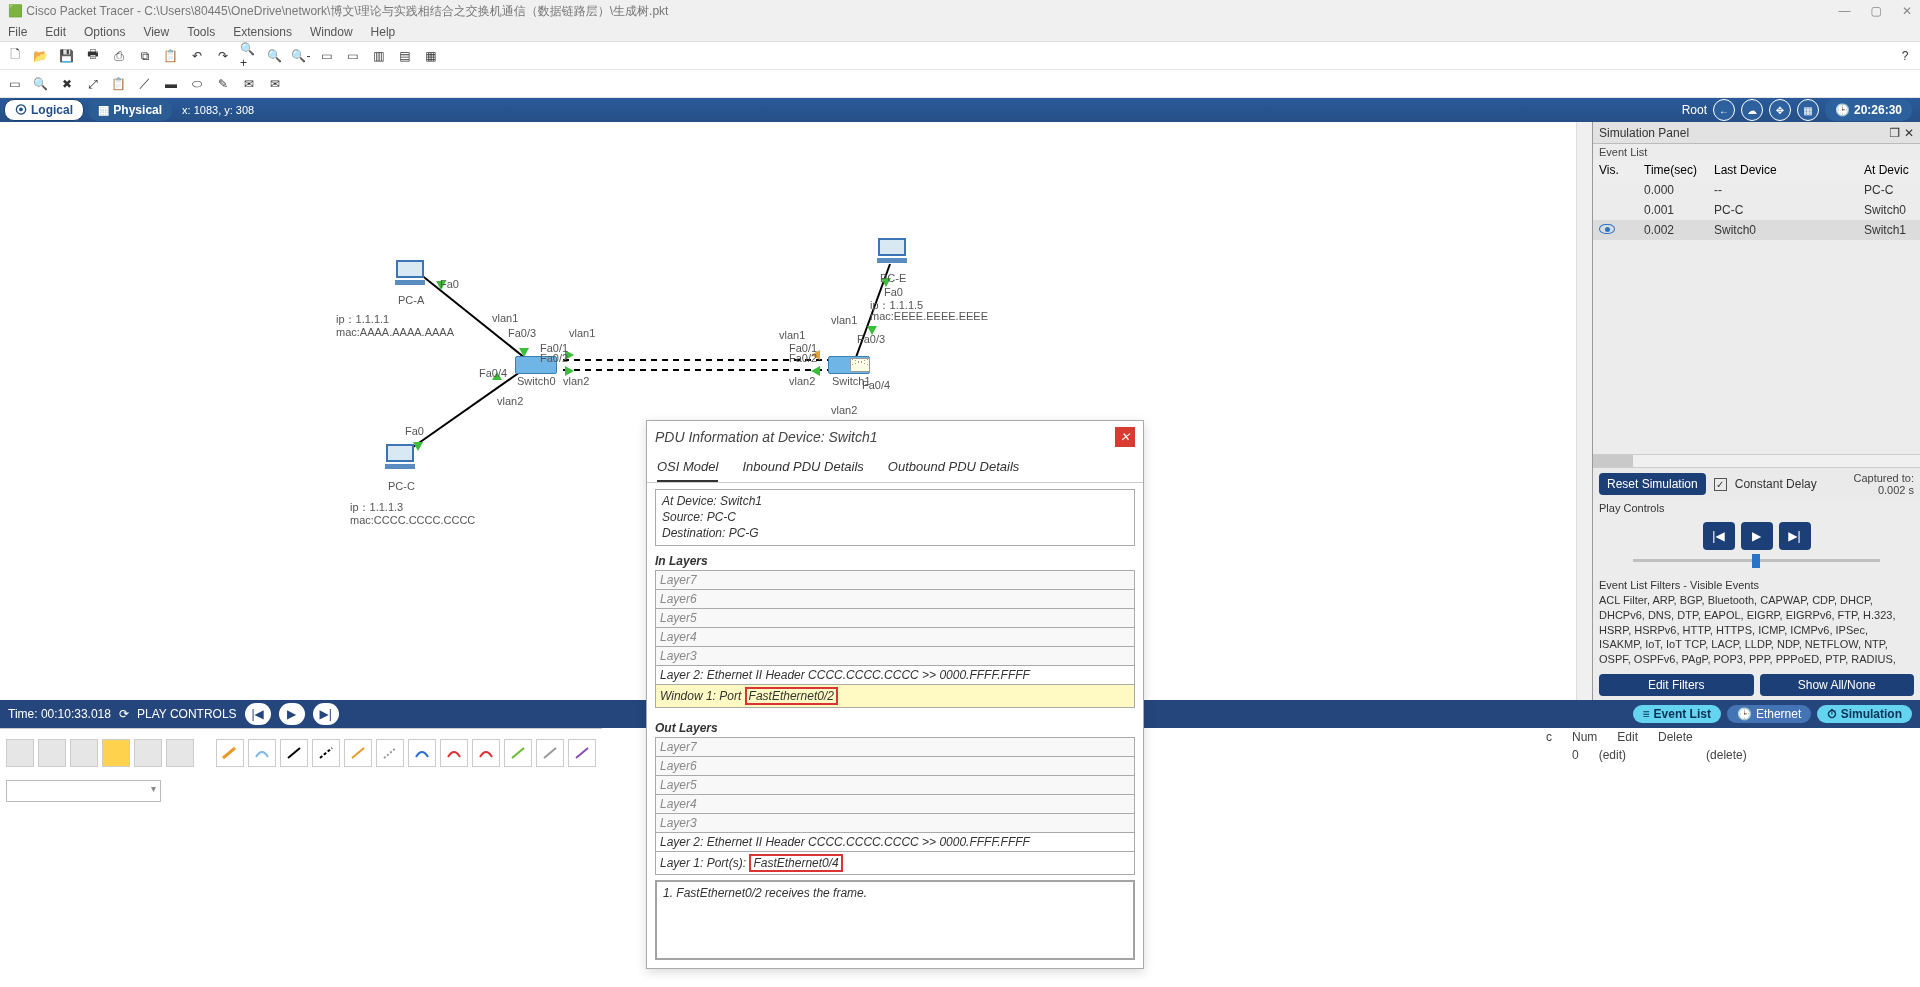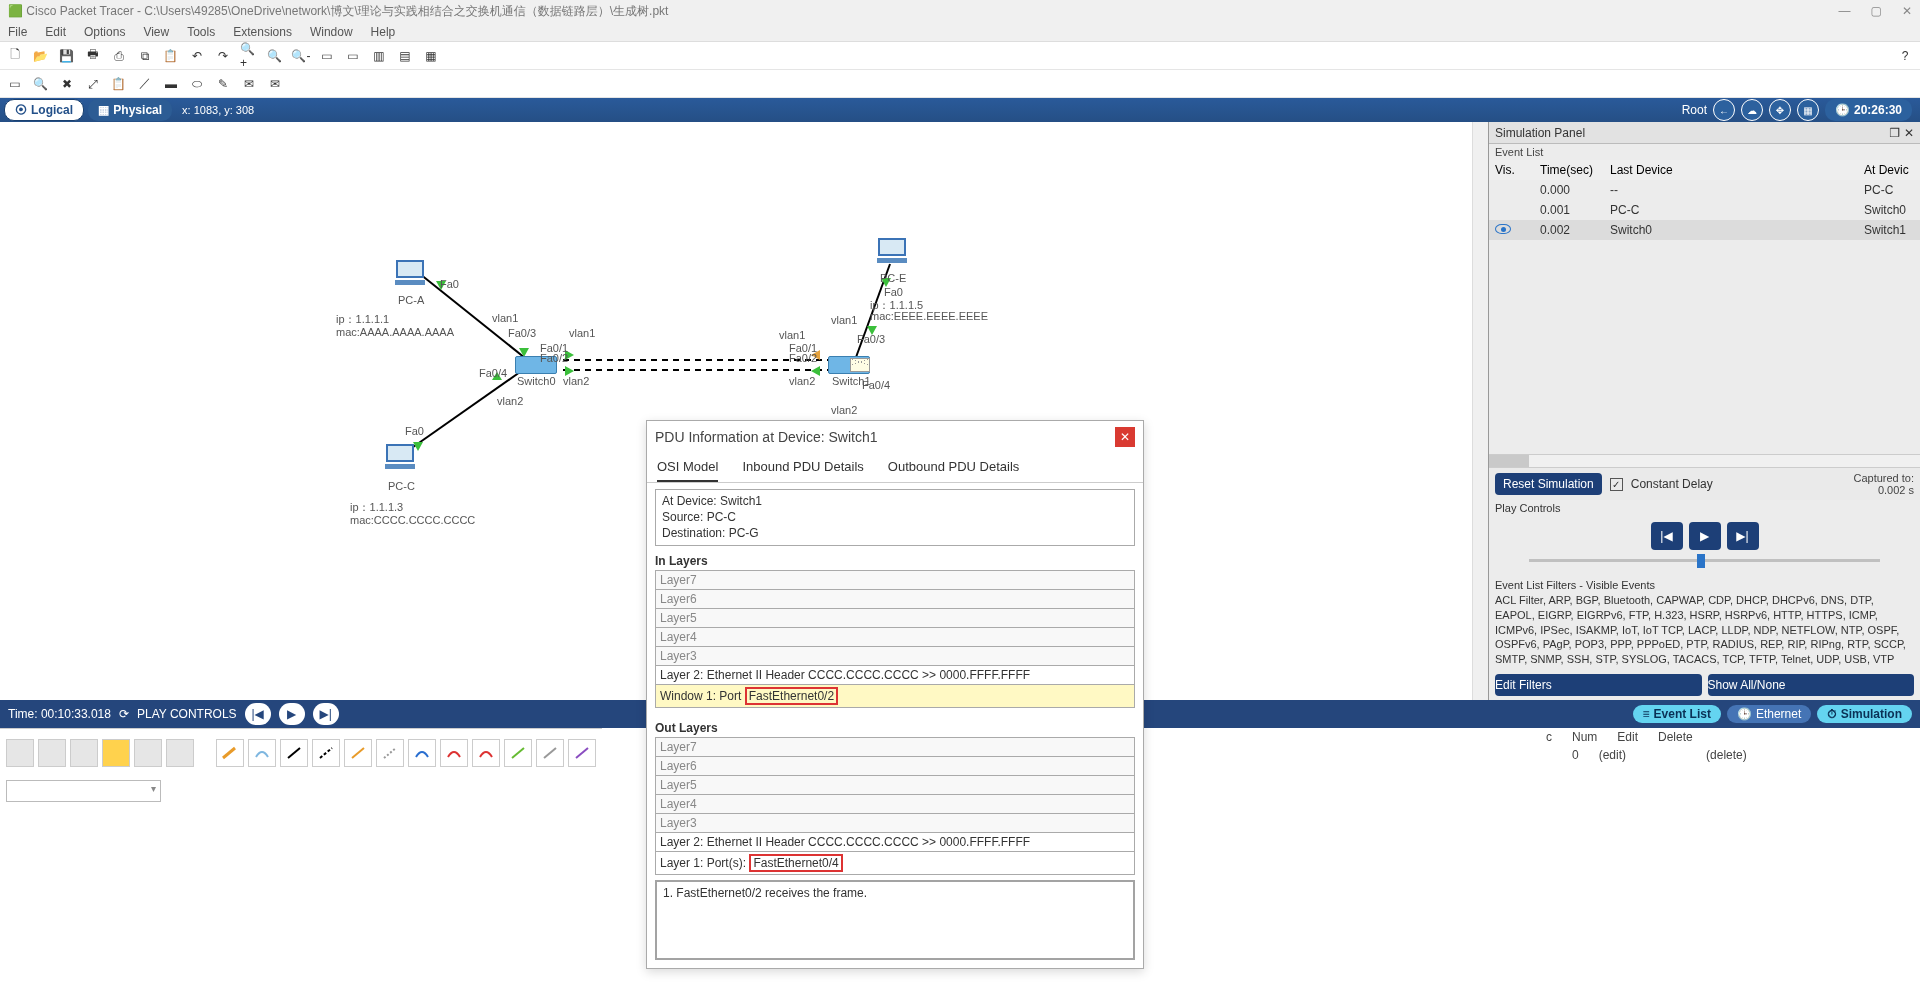--- a/index.html
+++ b/index.html
@@ -21,21 +21,21 @@
 .canvas svg { position: absolute; top: 0; left: 0; }
 .node-label { position: absolute; font-size: 11px; color: #555; }
 .pc-icon { position: absolute; width: 36px; height: 30px; }
 .pc-icon .mon { width: 28px; height: 18px; border: 2px solid #3b73b6; background: #d8e9f4; margin: 0 auto; }
 .pc-icon .base { width: 30px; height: 5px; background: #5a8cc1; margin: 2px auto 0; }
 .sw-icon { position: absolute; width: 42px; height: 18px; background: #6fb6e6; border: 1px solid #3a7fb0; border-radius: 2px; }
 .env-icon { position: absolute; width: 20px; height: 14px; background: #fffde5; border: 1px solid #999; }
 .env-icon::after { content:''; position:absolute; left:0; right:0; top:0; bottom:50%; background: linear-gradient(to top left, transparent 48%, #999 48% 52%, transparent 52%), linear-gradient(to top right, transparent 48%, #999 48% 52%, transparent 52%); }
 .scrollbar-v { width: 16px; background: #f0f0f0; border-left: 1px solid #ddd; }
 
-.simpanel { width: 432px; background: #ececec; border-left: 1px solid #999; display: flex; flex-direction: column; }
+.simpanel { width: 328px; background: #ececec; border-left: 1px solid #999; display: flex; flex-direction: column; }
 .simpanel .hdr { height: 22px; background: #e2e2e2; display: flex; align-items: center; padding: 0 6px; font-size: 12px; border-bottom: 1px solid #bbb; }
 .simpanel .hdr .ctr { margin-left: auto; display: flex; gap: 4px; }
 .evtitle { padding: 2px 6px; font-size: 11px; color: #444; }
 .evtable { font-size: 12px; }
 .evhead { display: flex; color: #000000; background: #eee; padding: 3px 6px; }
 .evrow { display: flex; padding: 3px 6px; }
 .evrow.sel { background: #dcdcdc; }
 .col-vis{width:45px}.col-time{width:70px}.col-last{flex:1}.col-at{width:50px;text-align:left}
 .simpanel .hs { height: 14px; background: #f0f0f0; border-top: 1px solid #ccc; border-bottom: 1px solid #ccc; position: relative; }
 .simpanel .hs::after{content:'';position:absolute;left:0;width:40px;top:0;bottom:0;background:#c9c9c9;}
@@ -44,21 +44,21 @@
 .chk { width: 13px; height: 13px; border: 1px solid #555; display: inline-flex; align-items: center; justify-content: center; font-size: 10px; }
 .captured { margin-left: auto; text-align: right; font-size: 11px; color: #444; }
 .playctl-title { padding: 2px 6px; font-size: 11px; }
 .playctl { display: flex; justify-content: center; align-items: center; gap: 6px; padding: 6px 0 2px; }
 .pcbtn { width: 32px; height: 28px; background: #1d3f77; border-radius: 4px; color: #fff; display: inline-flex; align-items: center; justify-content: center; font-size: 12px; cursor: pointer; }
 .slider { height: 18px; position: relative; margin: 0 40px 4px; }
 .slider .track { position:absolute; left:0; right:0; top:7px; height:3px; background:#c0c0c0;}
 .slider .thumb { position:absolute; top:2px; width:8px; height:14px; background:#2a74c8; }
 .filters { padding: 4px 6px; font-size: 11px; line-height: 1.35; height: 96px; overflow: hidden; }
 .filterbtns { display: flex; gap: 6px; padding: 4px 6px; }
-.fbtn { flex: 1; background: #1d3f77; color: #fff; padding: 4px 0; border-radius: 4px; font-size: 12px; cursor: pointer; }
+.fbtn { flex: 1; background: #1d3f77; color: #fff; text-align: center; padding: 4px 0; border-radius: 4px; font-size: 12px; cursor: pointer; }
 
 .ctrlbar { height: 28px; background: #25467c; color: #fff; display: flex; align-items: center; padding: 0 8px; gap: 8px; font-size: 12px; }
 .ctrlbar .rbtn { width: 26px; height: 22px; border-radius: 11px; background: #fff; color: #25467c; display: inline-flex; align-items: center; justify-content: center; }
 .ctrlbar .right { margin-left: auto; display: flex; gap: 6px; }
 .ctrlbar .modepill { background: #4574b5; color: #fff; border-radius: 10px; padding: 2px 10px; display: inline-flex; align-items: center; gap: 4px; }
 .ctrlbar .modepill.on { background: #64d4f0; color: #0a3156; font-weight: bold; }
 
 .devbar { height: 48px; display: flex; align-items: center; padding: 0 6px; gap: 4px; border-top: 1px solid #ccc; }
 .devcat { width: 28px; height: 28px; background: #e6e6e6; border: 1px solid #ccc; }
 .devconn { width: 28px; height: 28px; border: 1px solid #ccc; display: inline-flex; align-items: center; justify-content: center; }
@@ -87,21 +87,21 @@
 .pdu .log { margin: 6px 8px 8px; border: 2px solid #a3a3a3; padding: 4px 6px; font-size: 12px; min-height: 80px; }
 
 .eye{width:16px;height:10px;border:1px solid #2a74c8;border-radius:50%/60%;position:relative;display:inline-block}
 .eye::after{content:'';position:absolute;left:5px;top:2px;width:5px;height:5px;background:#2a74c8;border-radius:50%}
 </style>
 </head>
 <body>
 
 <div class="titlebar">
   <span>🟩</span>&nbsp;
-  <span>Cisco Packet Tracer - C:\Users\49285\OneDrive\network\博文\理论与实践相结合之交换机通信（数据链路层）\生成树.pkt</span>
+  <span>Cisco Packet Tracer - C:\Users\80445\OneDrive\network\博文\理论与实践相结合之交换机通信（数据链路层）\生成树.pkt</span>
   <div class="winctl">
     <span>—</span>
     <span>▢</span>
     <span>✕</span>
   </div>
 </div>
 
 <div class="menubar">
   <span>File</span>
   <span>Edit</span>
@@ -225,21 +225,21 @@
     <div class="node-label" style="left:497px;top:273px">vlan2</div>
     <div class="node-label" style="left:779px;top:207px">vlan1</div>
     <div class="node-label" style="left:789px;top:220px">Fa0/1</div>
     <div class="node-label" style="left:789px;top:230px">Fa0/2</div>
     <div class="node-label" style="left:789px;top:253px">vlan2</div>
     <div class="node-label" style="left:831px;top:192px">vlan1</div>
     <div class="node-label" style="left:857px;top:211px">Fa0/3</div>
     <div class="node-label" style="left:862px;top:257px">Fa0/4</div>
     <div class="node-label" style="left:831px;top:282px">vlan2</div>
 
-    <div class="pdu" style="left:646px;top:298px;">
+    <div class="pdu" style="left:646px;top:298px;font-style:italic;">
       <div class="ttl">
         <span>PDU Information at Device: Switch1</span>
         <span class="close">✕</span>
       </div>
       <div class="tabs">
         <span class="tab act">OSI Model</span>
         <span class="tab">Inbound PDU Details</span>
         <span class="tab">Outbound PDU Details</span>
       </div>
       <div class="meta">

